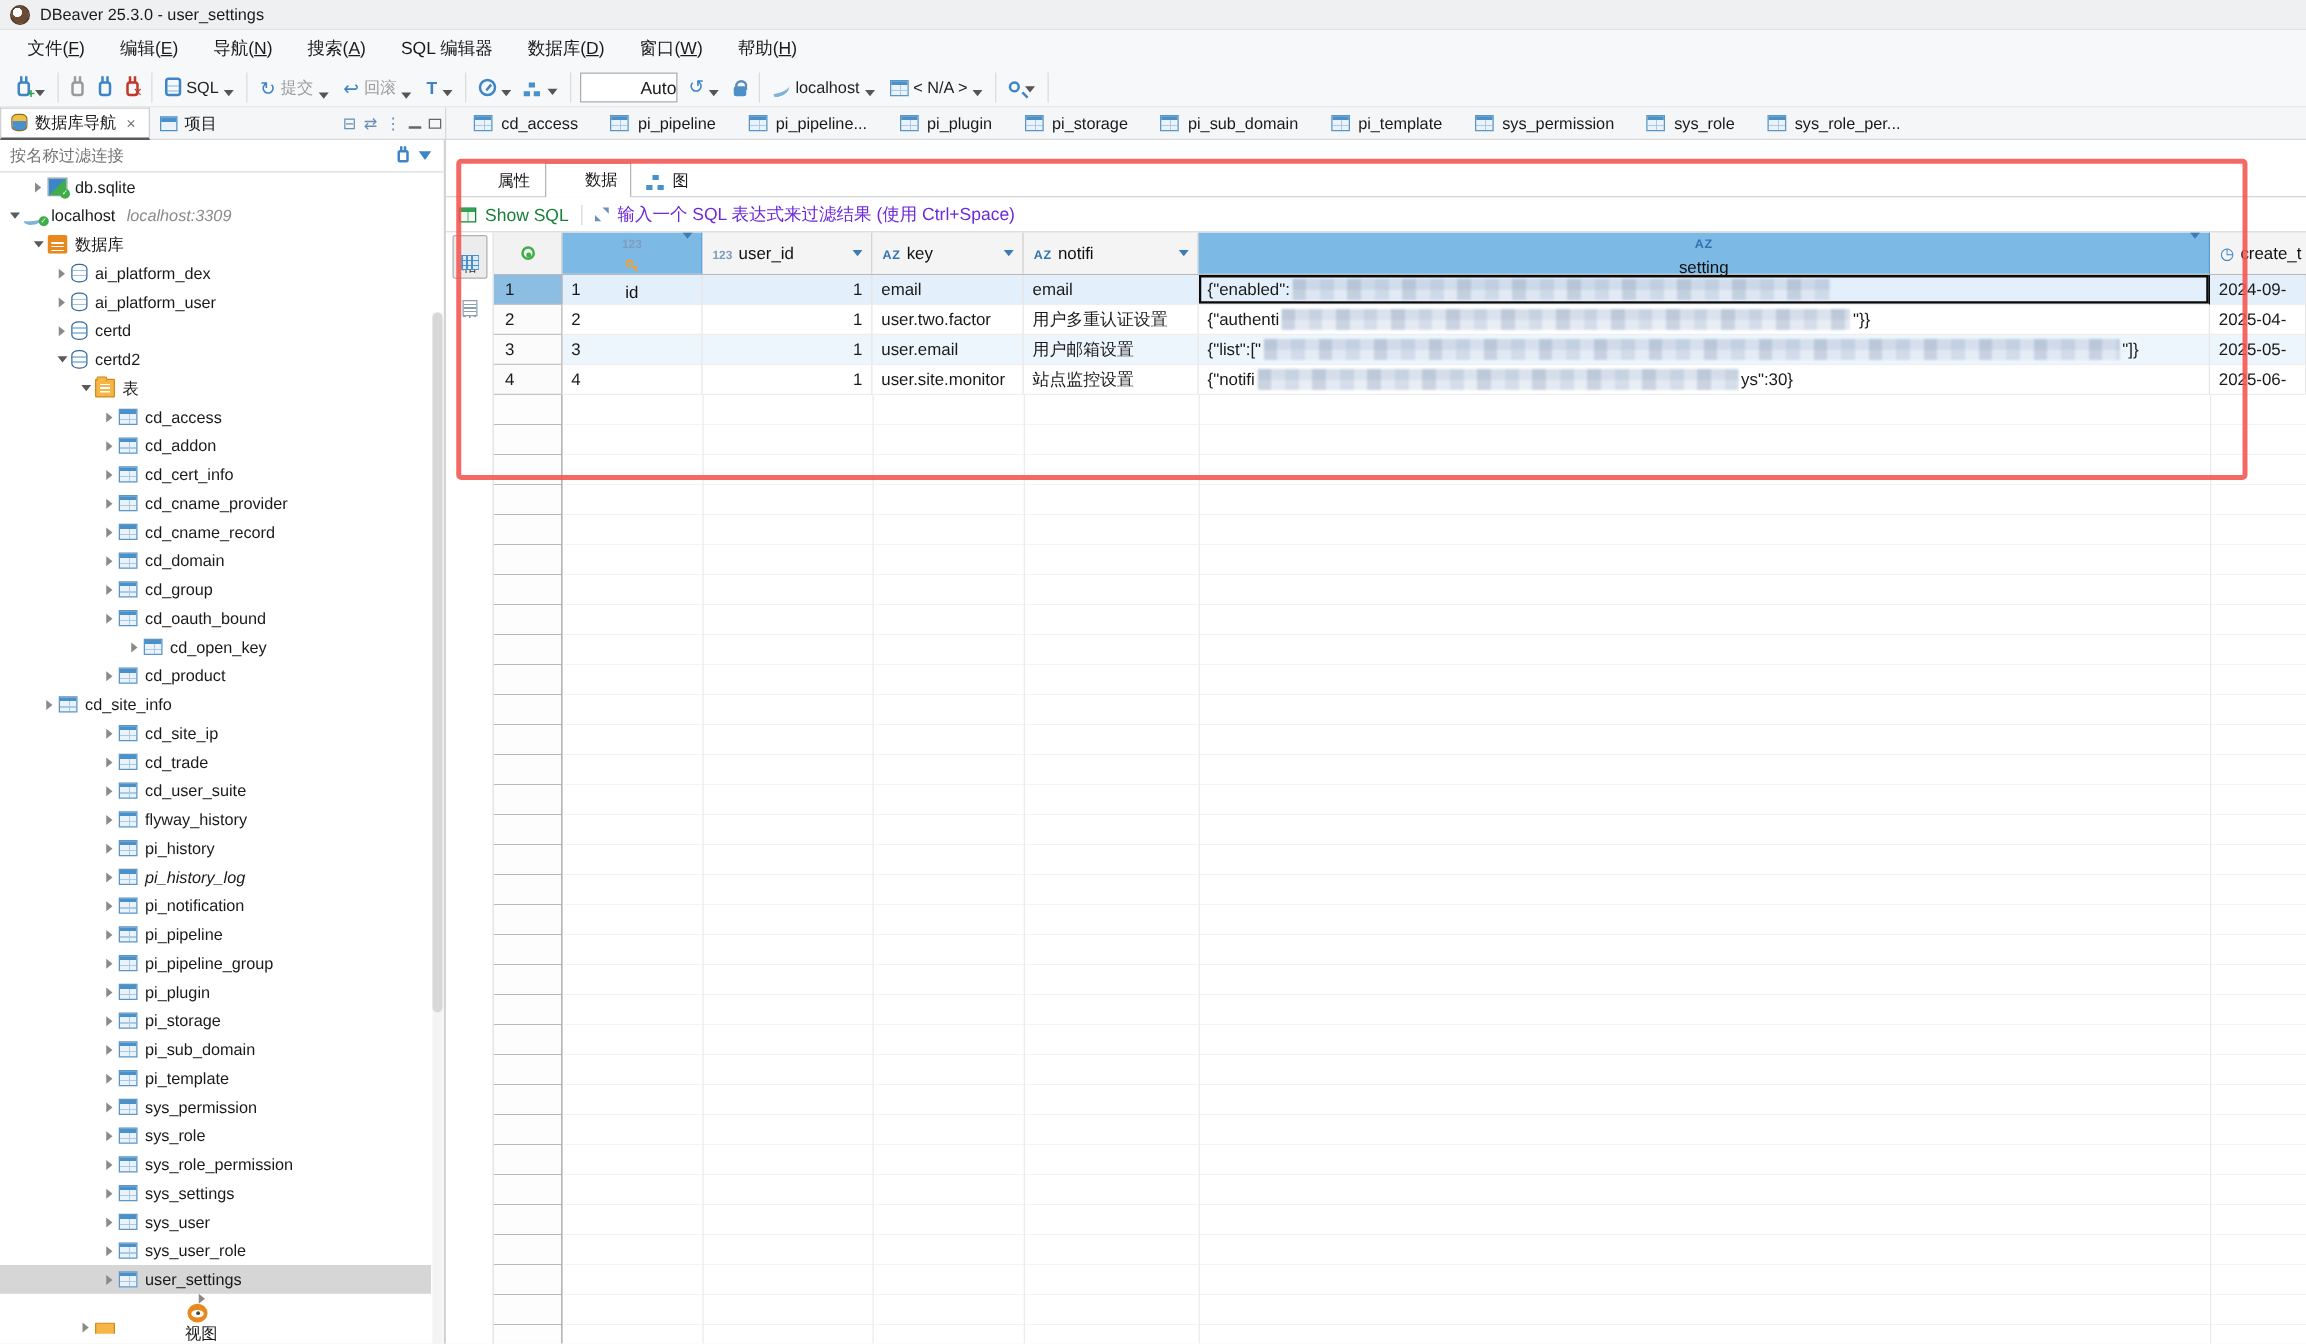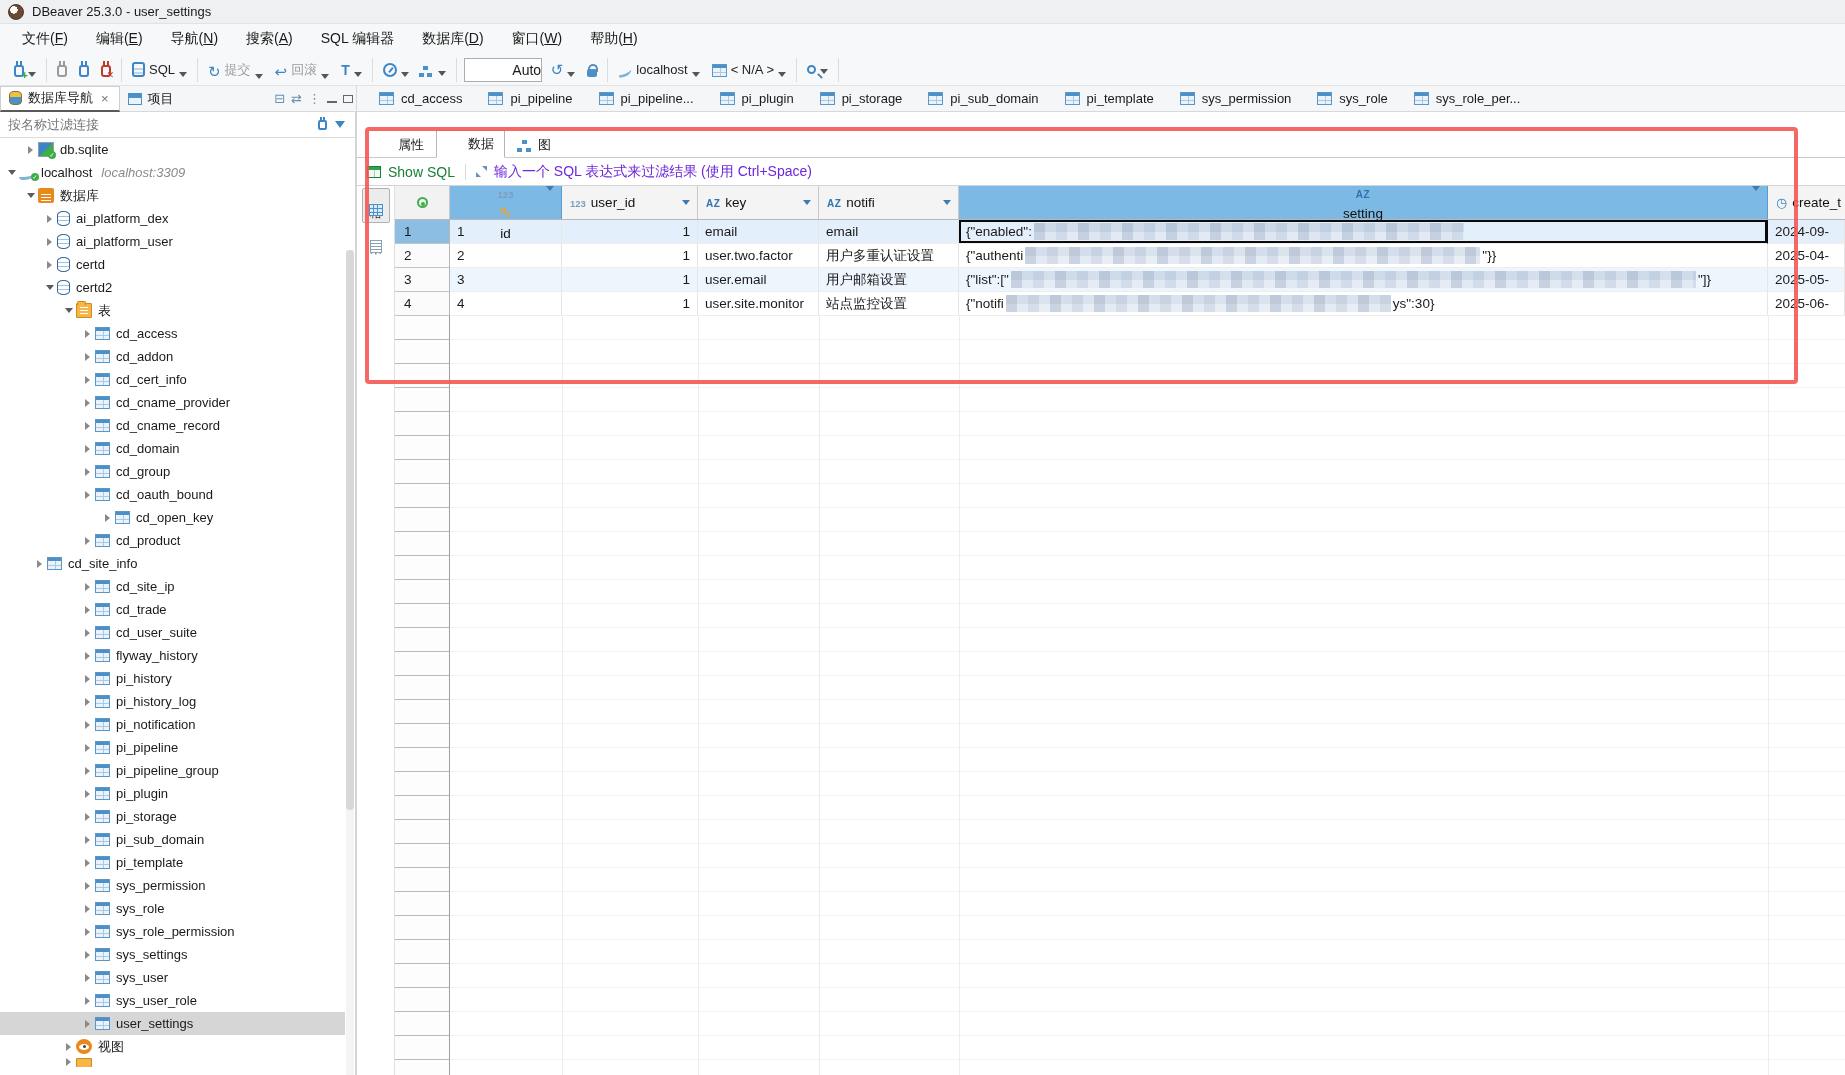--- a/index.html
+++ b/index.html
@@ -503,21 +503,21 @@
         <span class="tsub"></span>
 
       </div>
       <div class="trow" style="padding-left: 80px;">
         <span class="exp closed"></span>
         <span class="ticon ic-table"></span>
         <span class="tlabel">pi_history</span>
         <span class="tsub"></span>
 
       </div>
-      <div class="trow" style="padding-left: 80px;">
+      <div class="trow" style="padding-left: 80px; font-style: italic;">
         <span class="exp closed"></span>
         <span class="ticon ic-table"></span>
         <span class="tlabel">pi_history_log</span>
         <span class="tsub"></span>
 
       </div>
       <div class="trow" style="padding-left: 80px;">
         <span class="exp closed"></span>
         <span class="ticon ic-table"></span>
         <span class="tlabel">pi_notification</span>
@@ -608,21 +608,21 @@
         <span class="tsub"></span>
 
       </div>
       <div class="trow sel" style="padding-left: 80px;">
         <span class="exp closed"></span>
         <span class="ticon ic-table"></span>
         <span class="tlabel">user_settings</span>
         <span class="tsub"></span>
 
       </div>
-      <div class="trow" style="padding-left: 61px;">
+      <div class="trow" style="padding-left: 61px; flex-direction: column;">
         <span class="exp closed"></span>
         <span class="ticon ic-views-folder"></span>
         <span class="tlabel">视图</span>
         <span class="tsub"></span>
 
       </div>
       <div class="trow partial" style="padding-left: 61px;">
         <span class="exp closed"></span>
         <span class="ticon ic-folder"></span>
         <span class="tlabel"></span>

